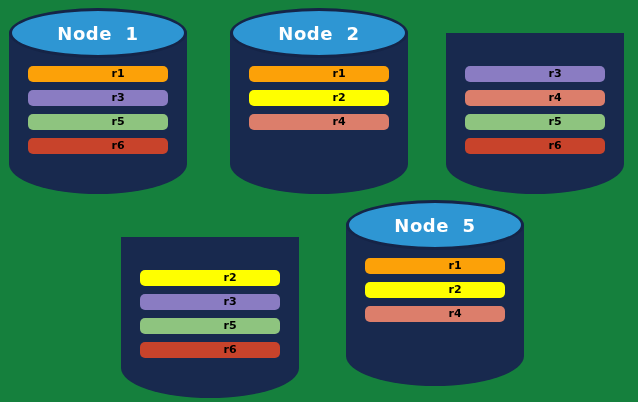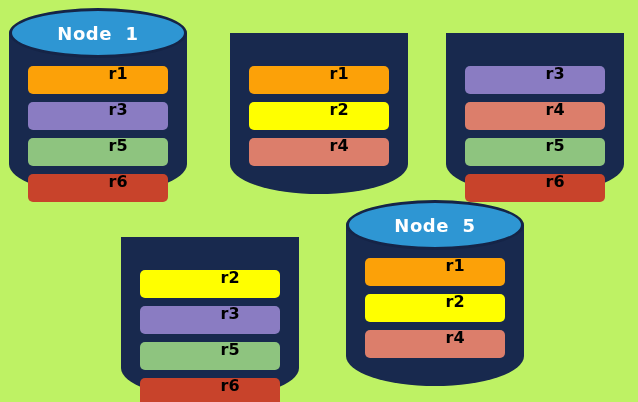--- a/index.html
+++ b/index.html
@@ -5,21 +5,21 @@
   html, body {
     margin: 0;
     padding: 0;
     background: #ffffff;
     font-family: "DejaVu Sans", "Liberation Sans", sans-serif;
   }
   .canvas {
     position: relative;
     width: 638px;
     height: 402px;
-    background: #bef264;
+    background: #15803d;
     overflow: hidden;
   }
   .cylinder {
     position: absolute;
     width: 178px;
     height: 186px;
   }
   
   .n0 { left: 9px;   top: 8px; }
   .n1 { left: 230px; top: 8px; }
@@ -56,24 +56,24 @@
   }
   .bars {
     position: absolute;
     left: 19px; right: 19px;
     top: 58px;
     display: flex;
     flex-direction: column;
     gap: 8px;
   }
   .bar {
-    height: 28px;
+    height: 16px;
     border-radius: 5px;
     color: var(--bartext, #000000);
-    font-size: 16px;
+    font-size: 11px;
     font-weight: 700;
     line-height: 16px;
     text-align: center;
     padding-left: 40px;
   }
 </style>
 </head>
 <body>
 
 <div class="canvas">
@@ -84,20 +84,23 @@
       </div>
       <div class="bars">
         <div class="bar" style="background: rgb(252, 161, 8);">r1</div>
         <div class="bar" style="background: rgb(138, 124, 194);">r3</div>
         <div class="bar" style="background: rgb(142, 196, 127);">r5</div>
         <div class="bar" style="background: rgb(200, 67, 43);">r6</div>
       </div>
     </div>
     <div class="cylinder n1">
       <div class="cyl-body"></div>
+      <div class="cyl-top">
+        <span class="node-title">Node 2</span>
+      </div>
       <div class="bars">
         <div class="bar" style="background: rgb(252, 161, 8);">r1</div>
         <div class="bar" style="background: rgb(255, 255, 0);">r2</div>
         <div class="bar" style="background: rgb(220, 126, 107);">r4</div>
       </div>
     </div>
     <div class="cylinder n2">
       <div class="cyl-body"></div>
       <div class="bars">
         <div class="bar" style="background: rgb(138, 124, 194);">r3</div>

